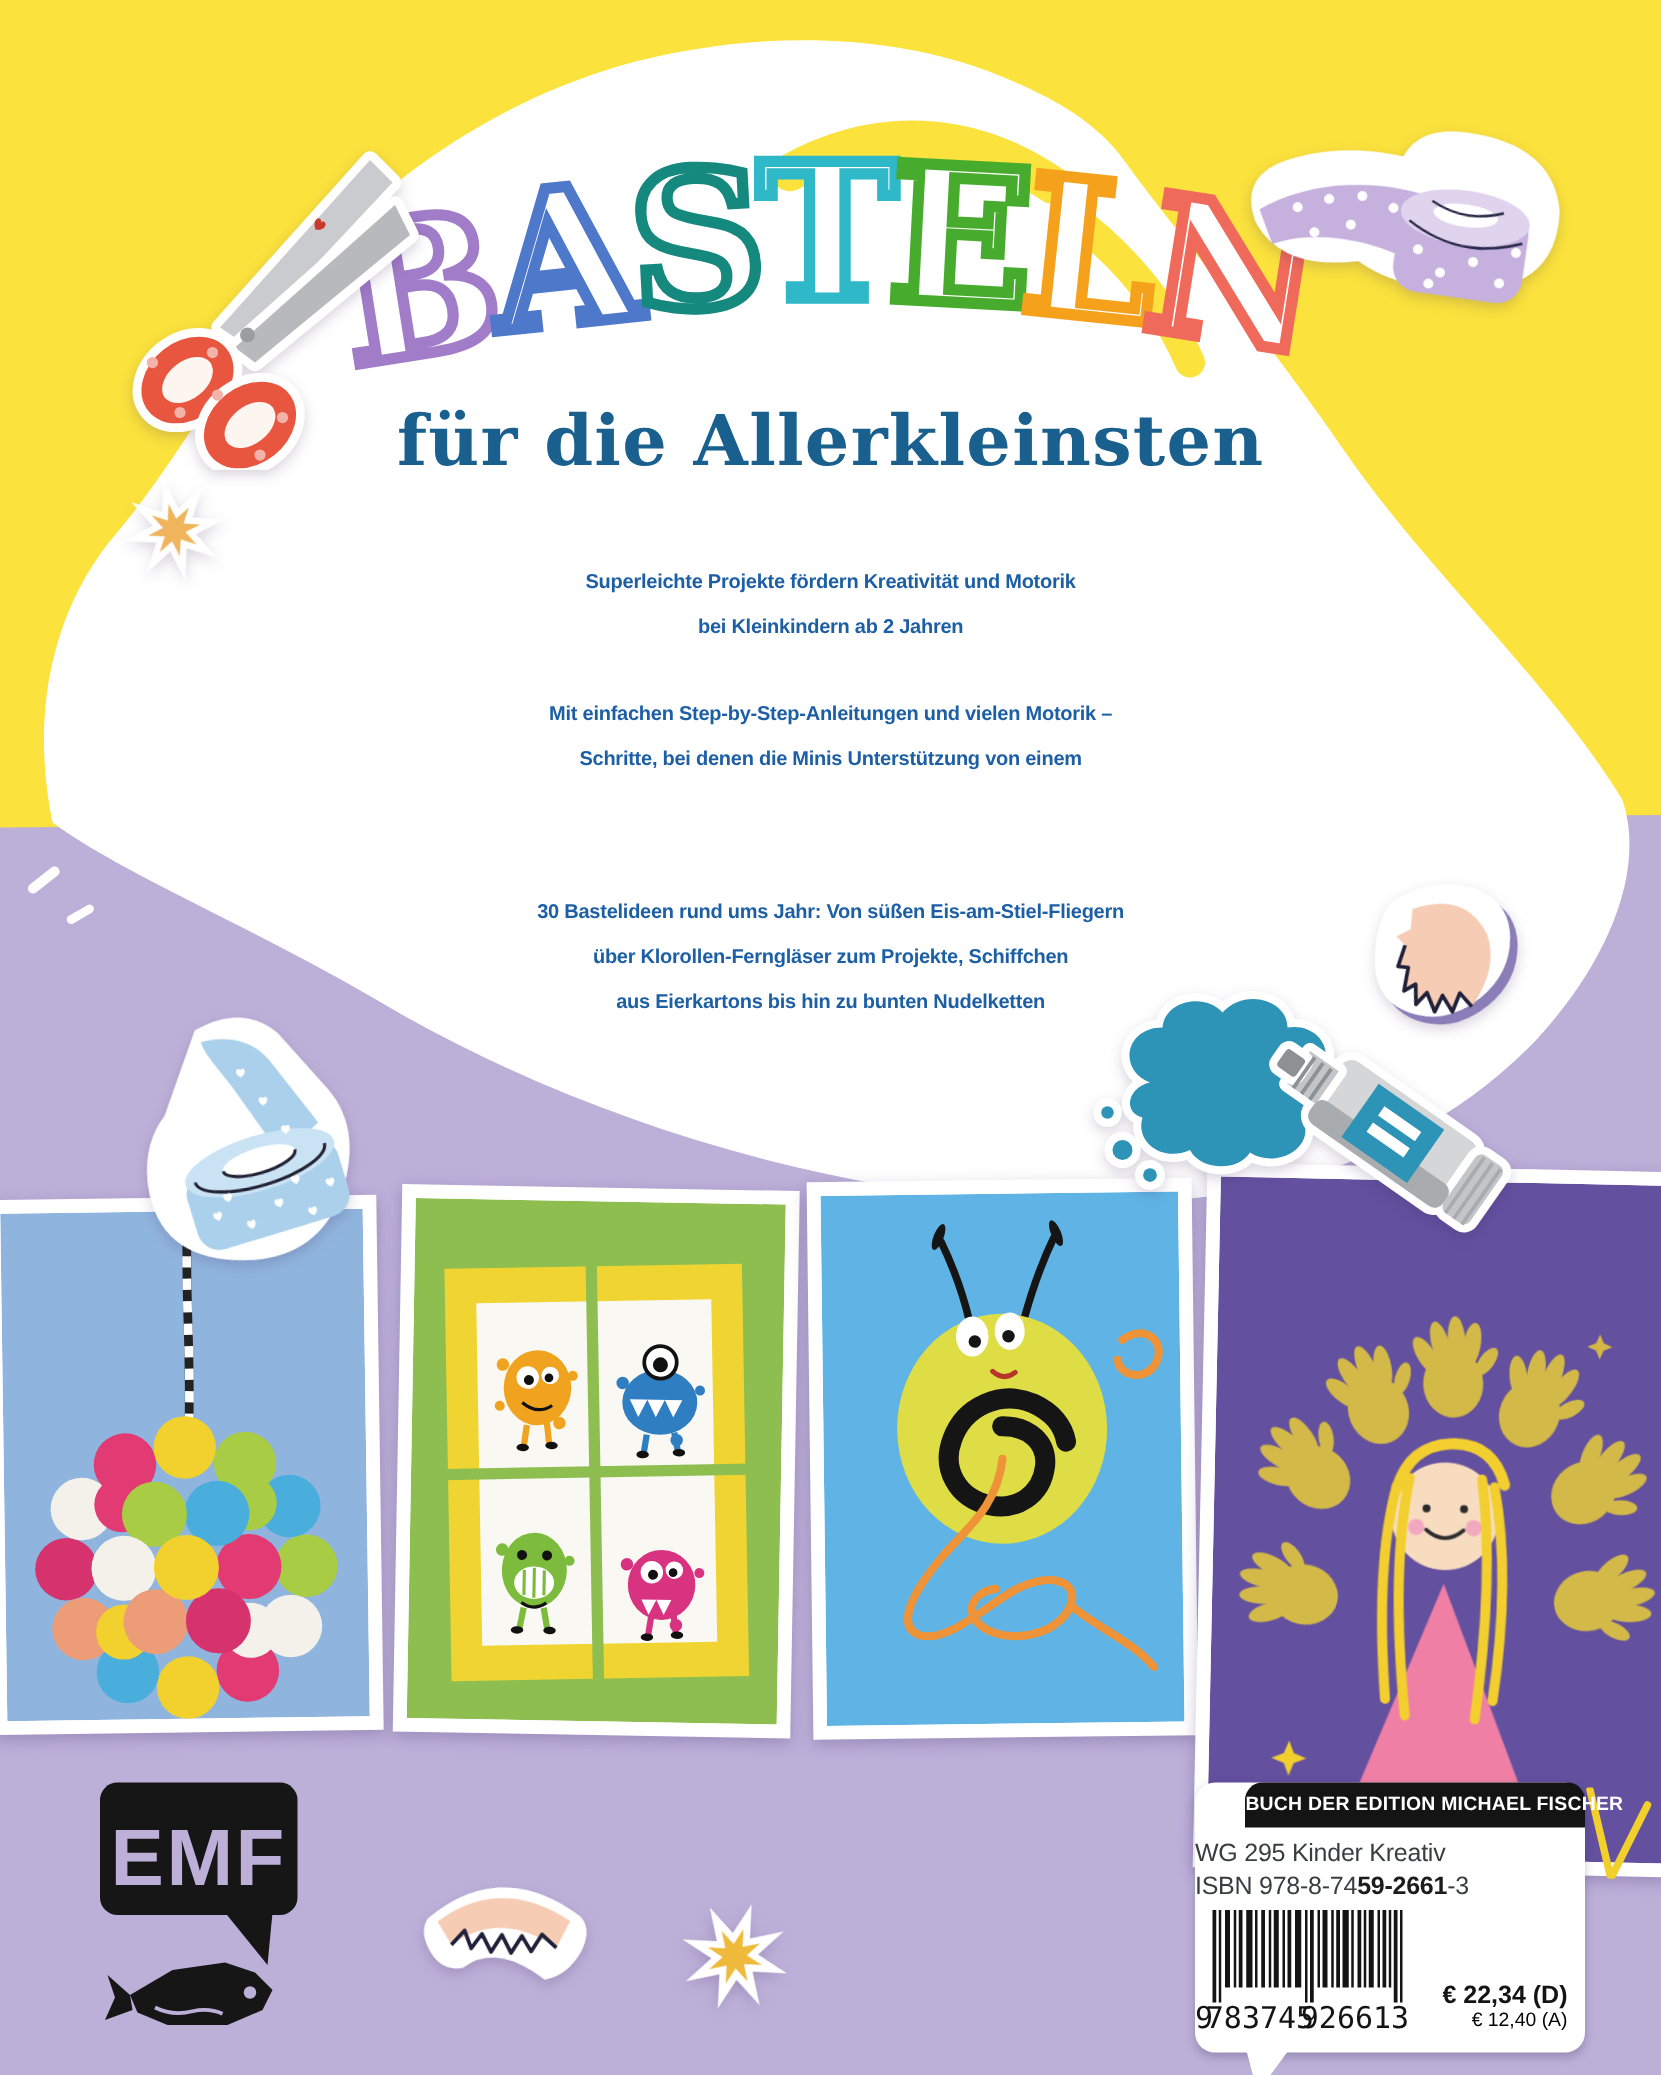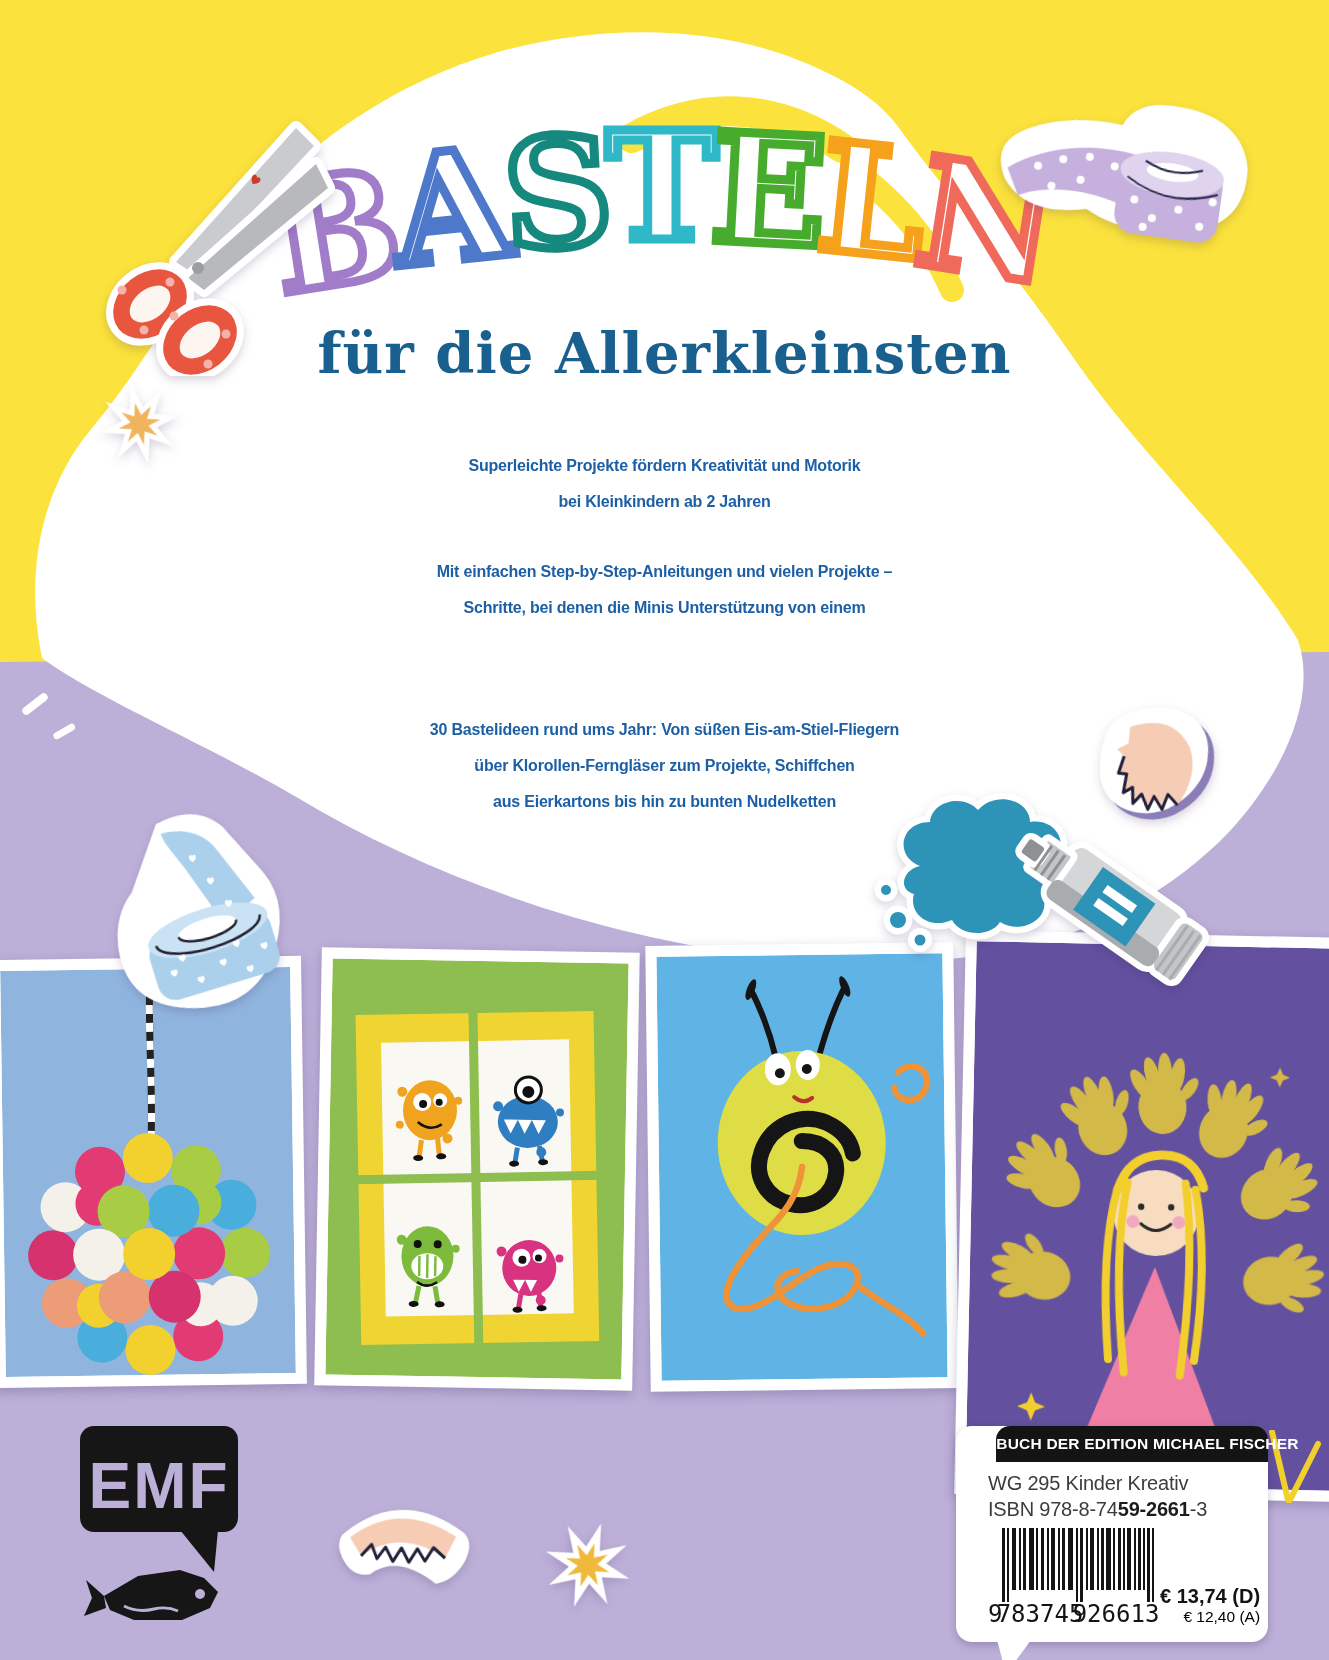--- a/index.html
+++ b/index.html
@@ -54,21 +54,21 @@
 
   
   .emf{position:absolute;left:72px;top:1420px;z-index:5;}
   .emf-text{font-family:"Liberation Sans",sans-serif;font-weight:700;font-size:64px;letter-spacing:2px;}
 
   .imprint{position:absolute;left:956px;top:1426px;width:312px;z-index:6;background:#fff;
            border-radius:16px;box-shadow:0 3px 8px rgba(40,30,70,.25);}
   .imprint-bar{height:36px;border-radius:14px 14px 0 0;display:flex;align-items:center;
                justify-content:center;color:#fff;font-weight:700;font-size:15.5px;letter-spacing:.2px;
                white-space:nowrap;margin-left:40px;}
-  .imprint-body{padding:8px 14px 14px 32px;}
+  .imprint-body{padding:8px 14px 14px 0;}
   .wg,.isbn{font-size:20px;color:#3A3D3F;letter-spacing:-0.2px;line-height:26px;}
   .isbn b{color:#1c1c1c;}
   .code-row{display:flex;align-items:flex-end;margin-top:6px;}
   .barcode{flex:0 0 auto;}
   .ean{font-family:"DejaVu Sans Mono",monospace;font-size:24px;fill:#141414;}
   .prices{margin-left:auto;text-align:right;padding-bottom:2px;}
   .price-de{font-size:20px;font-weight:700;color:#141414;white-space:nowrap;}
   .price-at{font-size:15.5px;color:#000000;white-space:nowrap;}
   .imprint-tail{position:absolute;left:40px;bottom:-34px;}
 </style>
@@ -129,21 +129,21 @@
     <span class="tl t6" style="--lc: #EF6A5A;">N</span>
   </div>
 
   <div class="subtitle" style="color: rgb(25, 96, 143);">für die Allerkleinsten</div>
 
   <p class="copy p1" style="color: rgb(29, 95, 165);">
     <span class="line">Superleichte Projekte fördern Kreativität und Motorik</span>
     <span class="line">bei Kleinkindern ab 2 Jahren</span>
   </p>
   <p class="copy p2" style="color: rgb(29, 95, 165);">
-    <span class="line">Mit einfachen Step-by-Step-Anleitungen und vielen Projekte –</span>
+    <span class="line">Mit einfachen Step-by-Step-Anleitungen und vielen Motorik –</span>
     <span class="line">Schritte, bei denen die Minis Unterstützung von einem</span>
   </p>
   <p class="copy p3" style="color: rgb(29, 95, 165);">
     <span class="line">30 Bastelideen rund ums Jahr: Von süßen Eis-am-Stiel-Fliegern</span>
     <span class="line">über Klorollen-Ferngläser zum Projekte, Schiffchen</span>
     <span class="line">aus Eierkartons bis hin zu bunten Nudelketten</span>
   </p>
 
   <figure class="photo photo1" style="margin: 0px; --pbg: #8FB4DE;">
     <svg width="290" height="406" viewBox="0 0 290 406">
@@ -489,21 +489,21 @@
               <rect x="136" y="0" width="3" height="62"></rect>
             <rect x="141" y="0" width="2" height="62"></rect>
               <rect x="145" y="0" width="3" height="74"></rect>
             <rect x="150" y="0" width="2" height="74"></rect>
           </g>
           <text x="0" y="94" class="ean">9</text>
           <text x="52" y="94" text-anchor="middle" class="ean">783745</text>
           <text x="128" y="94" text-anchor="middle" class="ean">926613</text>
         </svg>
         <div class="prices">
-          <div class="price-de">€ 13,74 (D)</div>
+          <div class="price-de">€ 22,34 (D)</div>
           <div class="price-at">€ 12,40 (A)</div>
         </div>
       </div>
     </div>
     <svg class="imprint-tail" width="40" height="40" viewBox="0 0 40 40">
       <polygon points="0,0 38,0 10,38" fill="#fff"></polygon>
     </svg>
   </aside>
 
 </div>

